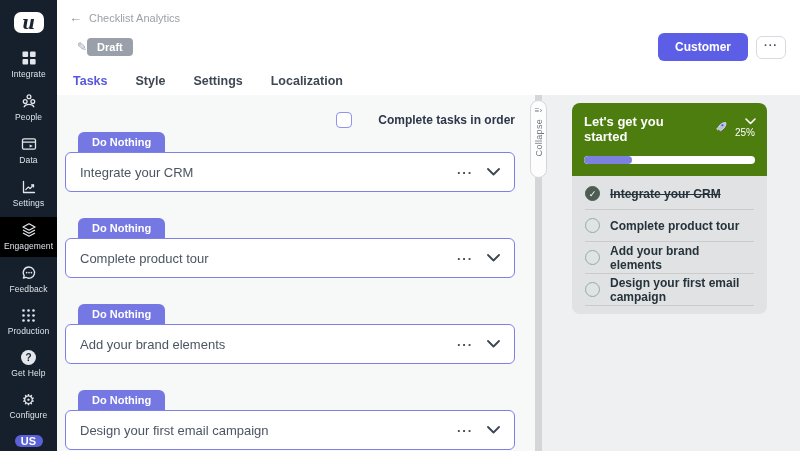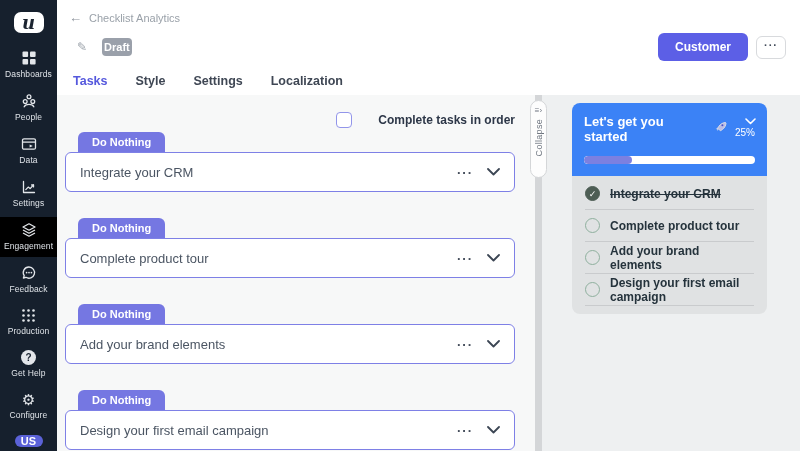--- a/index.html
+++ b/index.html
@@ -30,21 +30,21 @@
 
   
   .main { flex:1; display:flex; flex-direction:column; min-width:0; }
   .top { height:95px; background:#fff; padding:10px 14px 0 12px; flex-shrink:0; }
   .crumb-row { display:flex; align-items:center; gap:7px; color:#9aa1a9; font-size:11px; }
   .back { font-size:13px; color:#8b929b; cursor:pointer; }
   .title-row { display:flex; align-items:center; margin-top:8px; }
   .page-title { font-size:15px; font-weight:bold; color:#1f2530; }
   .pencil { font-size:12px; color:#9aa1a9; margin-left:8px; cursor:pointer; }
   .draft { background:#9aa0aa; color:#fff; font-size:11px; font-weight:bold;
-           padding:3px 2px; border-radius:4px; margin-left:15px; }
+           padding:3px 10px; border-radius:4px; margin-left:0; }
   .hdr-actions { margin-left:auto; display:flex; align-items:center; gap:8px; }
   .publish { background:#5c5fe6; color:#fff; border:none; font-size:12px; font-weight:600;
              padding:7px 17px; border-radius:6px; cursor:pointer;
              font-family:"Liberation Sans", sans-serif; }
   .more-btn { background:#fff; border:1px solid #d8dadd; border-radius:6px; color:#434c5a;
               font-size:11px; font-weight:bold; letter-spacing:1px; padding:3px 7px 7px;
               cursor:pointer; line-height:11px; font-family:"Liberation Sans", sans-serif; }
   .tabs { display:flex; margin-top:13px; padding-left:2px; }
   .tab { font-size:12.5px; font-weight:600; color:#3f4754; margin-right:24px;
          padding:0 2px 9px; cursor:pointer; border-bottom:3px solid transparent;
@@ -80,21 +80,21 @@
                    background:#fdfdfd; border:1px solid #d4d6d8; border-radius:9px;
                    display:flex; flex-direction:column; align-items:center;
                    padding-top:6px; cursor:pointer; z-index:2; }
   .pill-icons { font-size:8px; color:#6f7680; line-height:8px; white-space:nowrap; }
   .collapse-txt { writing-mode:vertical-rl; transform:rotate(180deg); font-size:9px;
                   color:#6f7680; margin-top:4px; letter-spacing:.3px; }
 
   
   .preview-col { flex:1; background:#eef0f1; padding:8px 0 0 30px; min-width:0; }
   .widget { width:195px; }
-  .w-header { position:relative; background:#3b82f6; border-radius:8px 8px 0 0;
+  .w-header { position:relative; background:#4d7c0f; border-radius:8px 8px 0 0;
               padding:11px 12px 12px; }
   .w-title { color:#fff; font-size:13px; font-weight:bold; display:flex;
              align-items:center; gap:5px; padding-right:28px; }
   .w-chev { position:absolute; top:8px; right:11px; cursor:pointer; }
   .w-pct { position:absolute; top:24px; right:12px; color:#fff; font-size:10px; }
   .progress-track { margin-top:12px; height:8px; background:#fff; border-radius:99px;
                     overflow:hidden; }
   .progress-fill { height:100%; background:#7c80e0; border-radius:99px; }
   .w-body { background:#e0e2e3; border-radius:0 0 8px 8px; padding:2px 13px 8px; }
   .w-item { height:32px; display:flex; align-items:center; gap:10px;
@@ -116,21 +116,21 @@
 
     <div class="s-item">
       <span>
         <svg width="16" height="16" viewBox="0 0 16 16">
           <rect x="1.5" y="1.5" width="5.6" height="5.6" rx="1" fill="#e3e6ea"></rect>
           <rect x="9" y="1.5" width="5.6" height="5.6" rx="1" fill="#e3e6ea"></rect>
           <rect x="1.5" y="9" width="5.6" height="5.6" rx="1" fill="#e3e6ea"></rect>
           <rect x="9" y="9" width="5.6" height="5.6" rx="1" fill="#e3e6ea"></rect>
         </svg>
       </span>
-      <span class="lbl">Dashboards</span>
+      <span class="lbl">Integrate</span>
     </div>
 
     <div class="s-item">
       <span>
         <svg width="16" height="16" viewBox="0 0 16 16" fill="none" stroke="#e3e6ea" stroke-width="1.3">
           <circle cx="8" cy="3.8" r="1.9"></circle>
           <circle cx="4.2" cy="8.6" r="1.9"></circle>
           <circle cx="11.8" cy="8.6" r="1.9"></circle>
           <path d="M3.2 13.8a5 3.4 0 0 1 9.6 0" stroke-linecap="round"></path>
         </svg>

